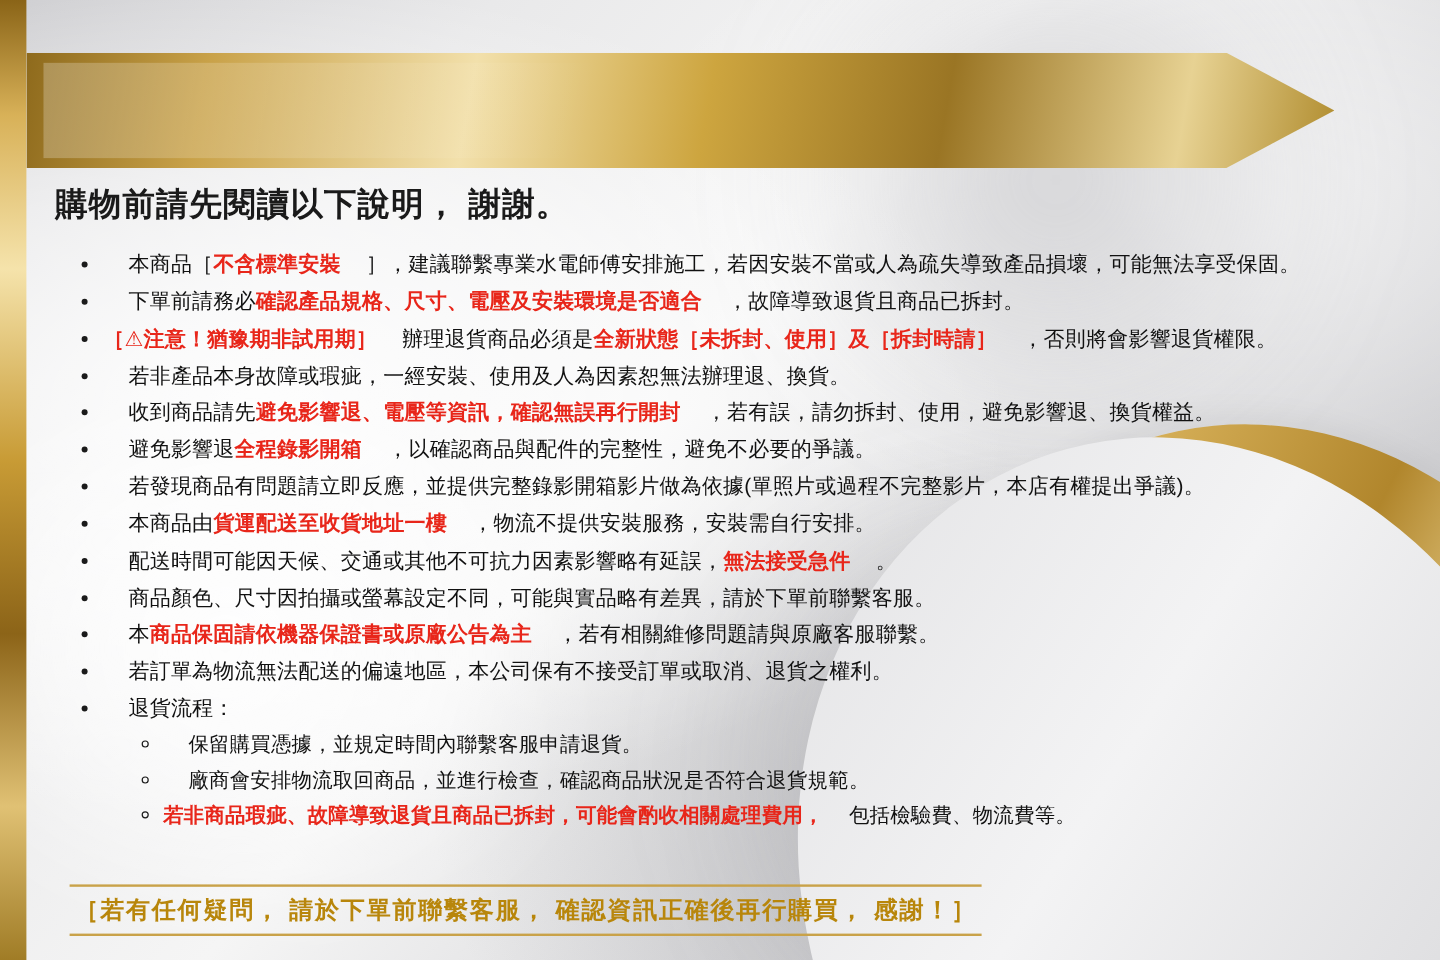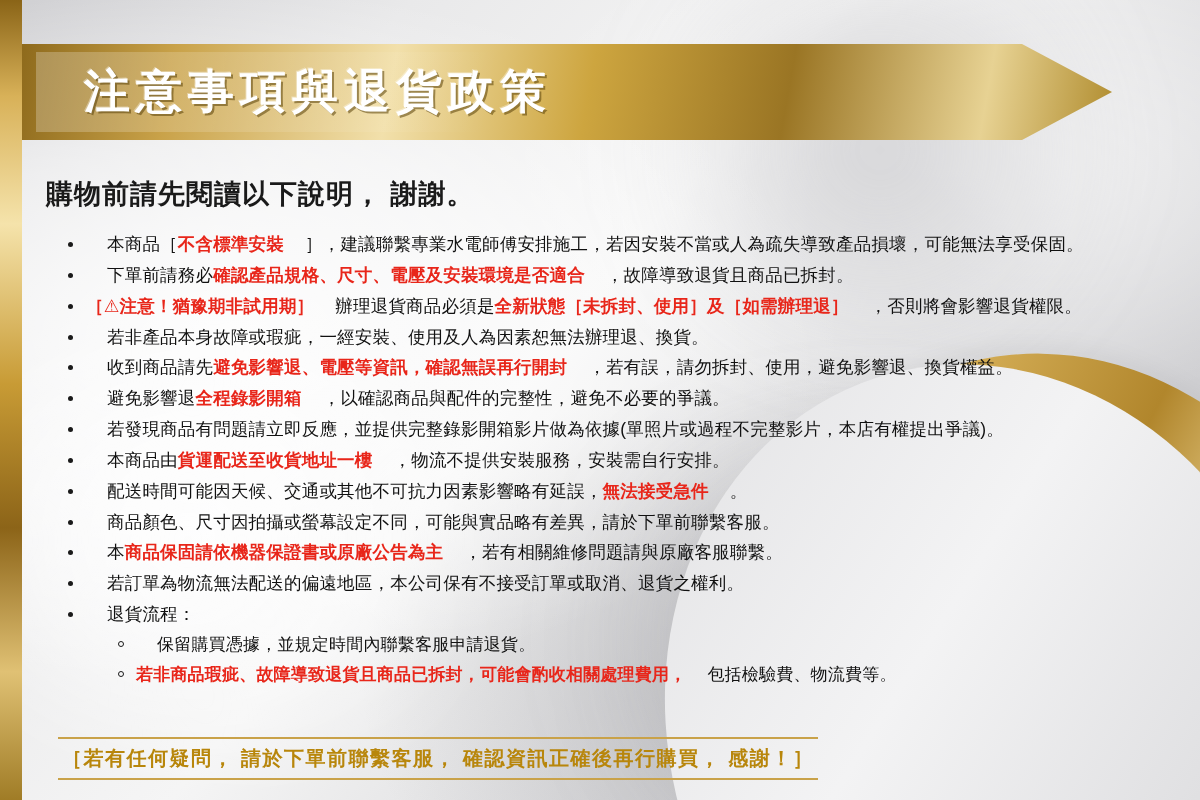--- a/index.html
+++ b/index.html
@@ -112,21 +112,21 @@
     color: #ffffff;
     letter-spacing: 6px;
     text-shadow: 2px 2px 0 rgba(90,65,10,0.55), -1px -1px 0 rgba(255,255,255,0.35);
     white-space: nowrap;
   }
 
   
   .content {
     position: absolute;
     left: 46px;
-    top: 176px;
+    top: 152px;
     width: 1110px;
   }
   .subtitle {
     font-size: 27px;
     font-weight: bold;
     color: #1a1a1a;
     letter-spacing: 1px;
     margin: 0 0 18px 0;
   }
 
@@ -208,41 +208,41 @@
   <div class="smoke-b"></div>
   <div class="smoke-c"></div>
 
   <div class="swoosh"></div>
   <div class="swoosh-cut"></div>
   <div class="gold-edge"></div>
 
   <div class="banner">
     <div class="banner-shape"></div>
     <div class="banner-inner-line"></div>
-    <div class="banner-title">注意事項與退貨政策</div>
   </div>
 
   <div class="content">
     <h2 class="subtitle">購物前請先閱讀以下說明， 謝謝。</h2>
 
     <ul class="notes" id="notice-list">
         <li><span class="plain">本商品［</span><span class="red">不含標準安裝</span><span class="plain">］，建議聯繫專業水電師傅安排施工，若因安裝不當或人為疏失導致產品損壞，可能無法享受保固。</span></li>
         <li><span class="plain">下單前請務必</span><span class="red">確認產品規格、尺寸、電壓及安裝環境是否適合</span><span class="plain">，故障導致退貨且商品已拆封。</span></li>
-        <li><span class="red">［⚠注意！猶豫期非試用期］</span><span class="plain">辦理退貨商品必須是</span><span class="red">全新狀態［未拆封、使用］及［如需辦理退］</span><span class="plain">，否則將會影響退貨權限。</span></li>
+        <li><span class="red">［⚠注意！猶豫期非試用期］</span><span class="plain">辦理退貨商品必須是</span><span class="red">全新狀態［未拆封、使用］及［拆封時請］</span><span class="plain">，否則將會影響退貨權限。</span></li>
         <li><span class="plain">若非產品本身故障或瑕疵，一經安裝、使用及人為因素恕無法辦理退、換貨。</span></li>
         <li><span class="plain">收到商品請先</span><span class="red">避免影響退、電壓等資訊，確認無誤再行開封</span><span class="plain">，若有誤，請勿拆封、使用，避免影響退、換貨權益。</span></li>
         <li><span class="plain">避免影響退</span><span class="red">全程錄影開箱</span><span class="plain">，以確認商品與配件的完整性，避免不必要的爭議。</span></li>
         <li><span class="plain">若發現商品有問題請立即反應，並提供完整錄影開箱影片做為依據(單照片或過程不完整影片，本店有權提出爭議)。</span></li>
         <li><span class="plain">本商品由</span><span class="red">貨運配送至收貨地址一樓</span><span class="plain">，物流不提供安裝服務，安裝需自行安排。</span></li>
         <li><span class="plain">配送時間可能因天候、交通或其他不可抗力因素影響略有延誤，</span><span class="red">無法接受急件</span><span class="plain">。</span></li>
         <li><span class="plain">商品顏色、尺寸因拍攝或螢幕設定不同，可能與實品略有差異，請於下單前聯繫客服。</span></li>
         <li><span class="plain">本</span><span class="red">商品保固請依機器保證書或原廠公告為主</span><span class="plain">，若有相關維修問題請與原廠客服聯繫。</span></li>
         <li><span class="plain">若訂單為物流無法配送的偏遠地區，本公司保有不接受訂單或取消、退貨之權利。</span></li>
         <li><span class="plain">退貨流程：</span><ul class="sub-notes">
             <li><span class="plain">保留購買憑據，並規定時間內聯繫客服申請退貨。</span></li>
+            <li><span class="plain">廠商會安排物流取回商品，並進行檢查，確認商品狀況是否符合退貨規範。</span></li>
             <li><span class="red">若非商品瑕疵、故障導致退貨且商品已拆封，可能會酌收相關處理費用，</span><span class="plain">包括檢驗費、物流費等。</span></li>
           </ul></li>
       </ul>
   </div>
 
   <div class="footer-note">［若有任何疑問， 請於下單前聯繫客服， 確認資訊正確後再行購買， 感謝！］</div>
 
 </div>
 
 </body></html>

